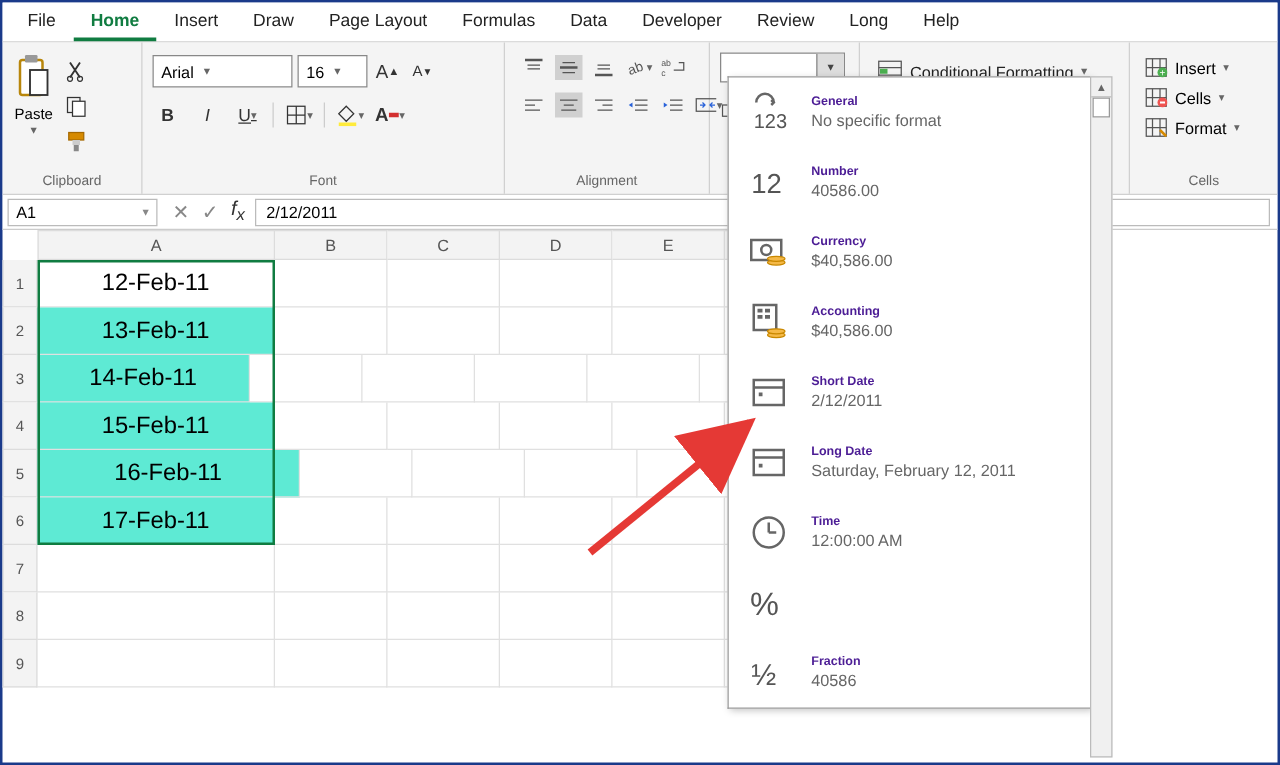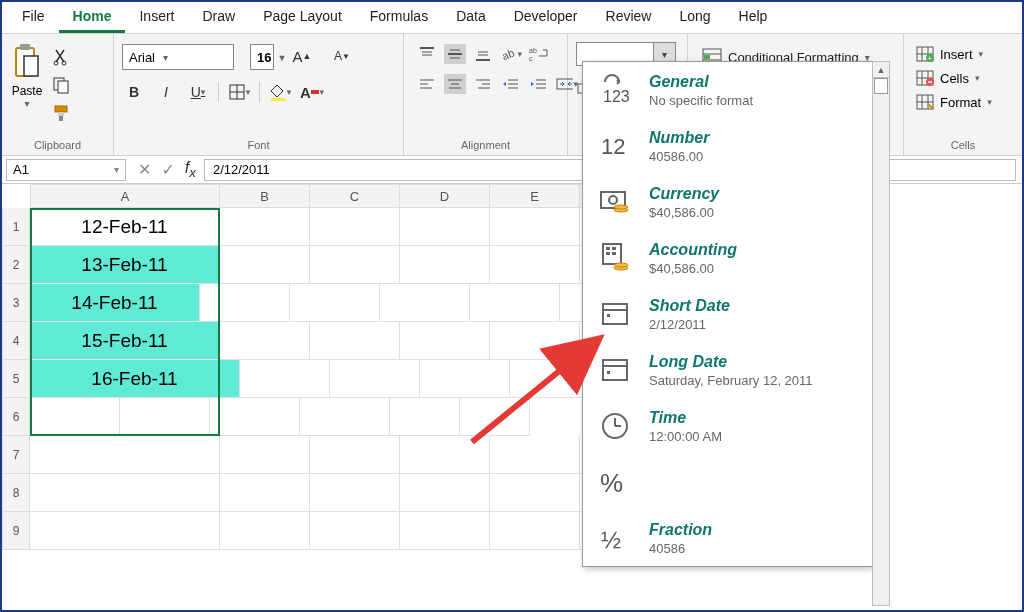--- a/index.html
+++ b/index.html
@@ -17,26 +17,26 @@
 .group-label { font-size: 11px; color: #666; text-align: center; padding: 2px 0; }
 
 
 .clip-left { display: flex; flex-direction: column; align-items: center; padding: 4px 6px 0 0; }
 .clip-right { display: flex; flex-direction: column; gap: 6px; padding-top: 8px; }
 .paste-label { font-size: 12px; margin-top: 2px; }
 .mini-btn { width: 22px; height: 22px; display:flex; align-items:center; justify-content:center; }
 
 
 .font-col { display:flex; flex-direction:column; gap:10px; padding-top:6px;}
-.font-row1 { display:flex; gap:16px; align-items:flex-start; }
+.font-row1 { display:flex; gap:4px; align-items:center; }
 .font-row2 { display:flex; gap:8px; align-items:center; }
 .dropdown { background:#fff; border:1.5px solid #888; height:26px; display:flex; align-items:center; padding:0 6px; font-size:13px; position:relative; }
 .dropdown::after{content:'▾'; color:#666; margin-left:8px; font-size:10px;}
 .font-name-box{width:112px;}
-.font-size-box{width:24px;font-weight:bold;}
+.font-size-box{width:56px;}
 .fm-btn{width:24px;height:24px;display:flex;align-items:center;justify-content:center;font-size:14px;color:#333;}
 
 
 .align-col { display:flex; flex-direction:column; gap:10px; padding: 6px 4px 0 4px;}
 .align-row{display:flex; gap:6px;}
 .align-btn{width:22px;height:20px;display:flex;align-items:center;justify-content:center;}
 
 
 .num-group{width:120px;}
 .num-body{padding-top:4px;}
@@ -68,21 +68,21 @@
 .row:first-child .row-header{border-top:1px solid #dcdcdc;}
 .cell{border-right:1px solid #e0e0e0;border-bottom:1px solid #e0e0e0;height:38px;display:flex;align-items:center;justify-content:center;font-size:19px;font-family:Arial;}
 .selected-range{position:absolute;border:2px solid #107c41;pointer-events:none;}
 .sel-top{background:#fff}
 .sel-rest{background:#5eead4}
 
 
 .format-dropdown{position:absolute;left:580px;top:59px;width:290px;background:#fff;border:1px solid #999;box-shadow:2px 2px 6px rgba(0,0,0,0.25);z-index:50;border-right:none;}
 .format-item{display:flex;padding:10px 14px;gap:16px;align-items:center;}
 .fi-icon{width:36px;height:36px;display:flex;align-items:center;justify-content:center;color:#555;}
-.fi-text .fi-title{font-size:16px;font-weight:600;color:#0f766e;font-style:italic;}
+.fi-text .fi-title{font-size:10px;font-weight:600;color:#4c1d95;}
 .fi-text .fi-sub{font-size:13px;color:#666;margin-top:2px;}
 .dd-scrollbar{position:absolute;left:870px;top:59px;width:18px;height:545px;background:#f0f0f0;border:1px solid #bbb;z-index:51;}
 .dd-thumb{position:absolute;top:16px;left:1px;width:14px;height:16px;background:#fff;border:1px solid #999;}
 
 
 .arrow-annot{position:absolute;left:460px;top:310px;z-index:100;pointer-events:none;}
 
 svg{display:block;}
 </style>
 </head>
@@ -443,20 +443,21 @@
       <div class="cell sel-rest" style="width:210px">16-Feb-11</div>
       <div class="cell" style="width:90px"></div>
       <div class="cell" style="width:90px"></div>
       <div class="cell" style="width:90px"></div>
       <div class="cell" style="width:90px"></div>
       <div class="cell" style="width:70px"></div>
       <div class="cell" style="width:70px"></div>
     </div>
     <div class="row">
       <div class="row-header">6</div>
+      <div class="cell sel-rest" style="width:190px">17-Feb-11</div>
       <div class="cell" style="width:90px"></div>
       <div class="cell" style="width:90px"></div>
       <div class="cell" style="width:90px"></div>
       <div class="cell" style="width:90px"></div>
       <div class="cell" style="width:70px"></div>
       <div class="cell" style="width:70px"></div>
     </div>
     <div class="row">
       <div class="row-header">7</div>
       <div class="cell" style="width:190px"></div>

